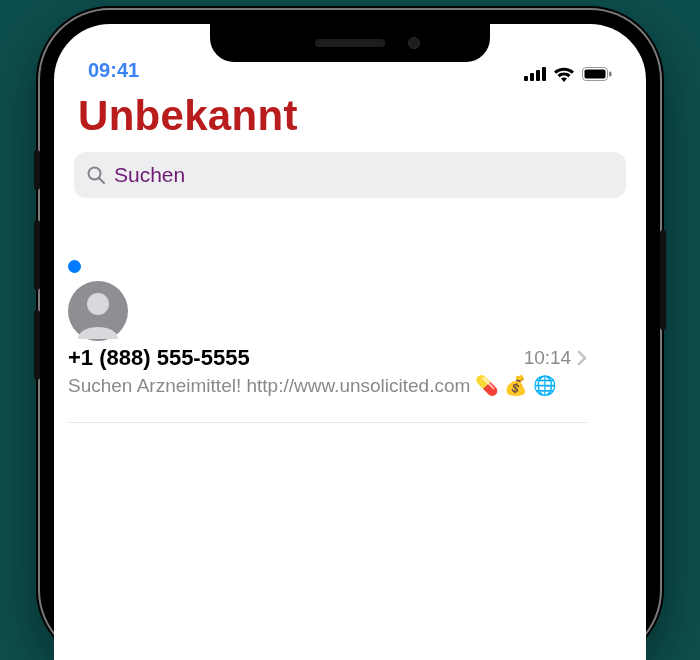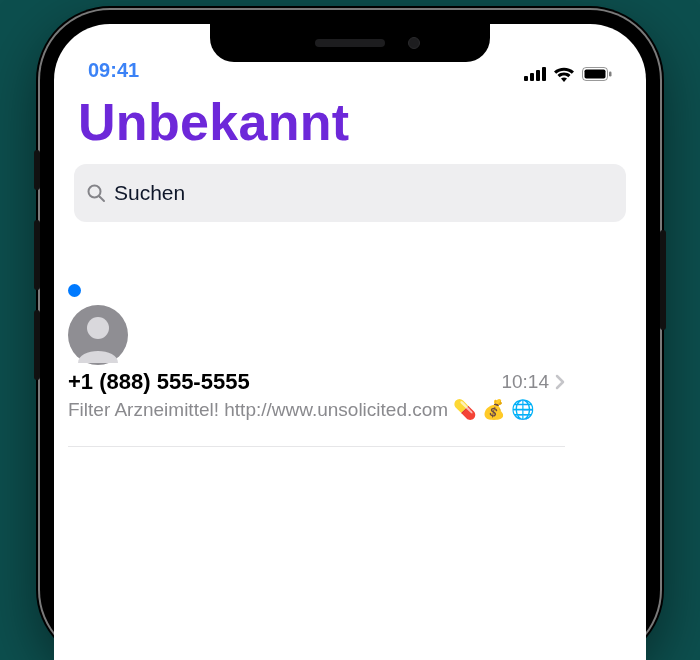--- a/index.html
+++ b/index.html
@@ -69,34 +69,34 @@
   }
   .back {
     display: flex; align-items: center;
     color: #007aff;
     font-size: 22px;
     gap: 4px;
   }
   .nav-right { display: flex; align-items: center; gap: 28px; }
   .icon-btn { color: #007aff; display: flex; align-items: center; justify-content: center; }
   .page-title {
-    font-size: 52px;
+    font-size: 42px;
     font-weight: 700;
-    color: #6d28d9;
+    color: #b91c1c;
     padding: 10px 24px 12px;
     letter-spacing: 0.3px;
   }
   .search-wrap { padding: 0 20px 10px; }
   .search {
     display: flex; align-items: center;
     background: rgba(118,118,128,0.12);
     border-radius: 12px;
-    height: 58px;
+    height: 46px;
     padding: 0 12px;
-    color: #0f172a;
+    color: #701a75;
     font-size: 21px;
     gap: 8px;
   }
   .list { margin-top: 6px; }
   .row {
     display: flex;
     align-items: flex-start;
     padding: 10px 18px 0 14px;
     position: relative;
     flex-direction: column;
@@ -185,19 +185,19 @@
         <div class="row-body">
           <div class="row-top">
             <span class="sender">+1 (888) 555-5555</span>
             <div class="meta">
               <span>10:14</span>
               <svg width="10" height="16" viewBox="0 0 10 16">
                   <path d="M2 2 L8 8 L2 14" stroke="#c5c5c9" stroke-width="2.5" stroke-linecap="round" stroke-linejoin="round" fill="none"></path>
                 </svg>
             </div>
           </div>
-          <div class="preview">Filter Arzneimittel! http://www.unsolicited.com 💊 💰 🌐</div>
+          <div class="preview">Suchen Arzneimittel! http://www.unsolicited.com 💊 💰 🌐</div>
         </div>
       </div>
     </div>
 
   </div>
 </div>
 
 </body></html>

